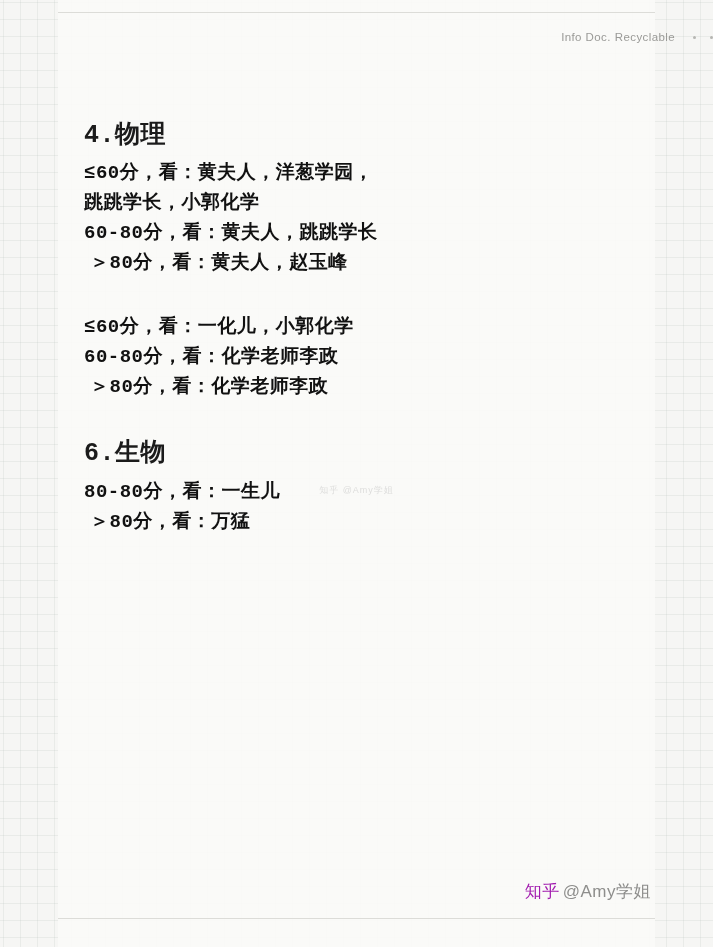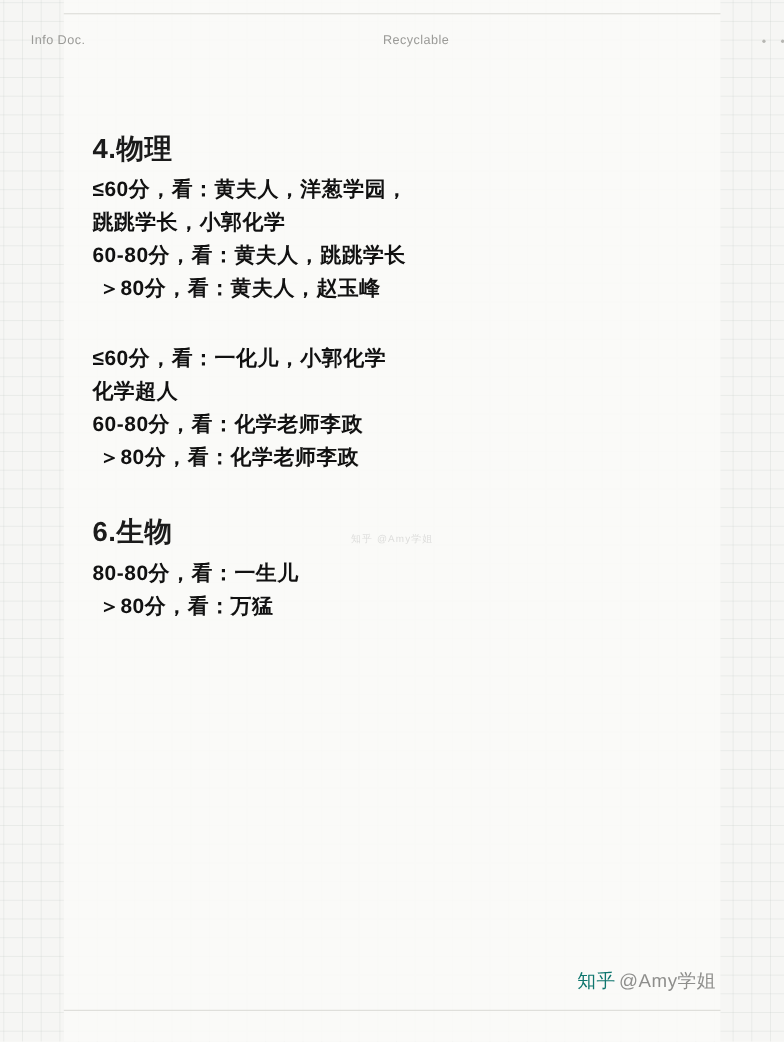--- a/index.html
+++ b/index.html
@@ -53,27 +53,26 @@
     background: #dcdcd8;
   }
 
   .header-bar {
     position: absolute;
     top: 26px;
     left: 0;
     right: 0;
     height: 22px;
     display: flex;
-    justify-content: space-between;
+    justify-content: flex-end;
     align-items: center;
     gap: 4px;
     font-size: 11.5px;
     color: #9a9a97;
     letter-spacing: 0.4px;
-    padding-left: 28px;
   }
   .header-bar .dot-group {
     display: flex;
     gap: 14px;
     align-items: center;
     margin-left: 14px;
   }
   .header-bar .dot {
     width: 3px;
     height: 3px;
@@ -81,20 +80,21 @@
     background: #b6b6b2;
     display: inline-block;
   }
   .header-item { white-space: nowrap; }
 
   .content {
     position: absolute;
     left: 84px;
     top: 118px;
     right: 60px;
+    font-family: Liberation Mono, monospace;
   }
 
   .section { margin-bottom: 34px; }
   .section:last-child { margin-bottom: 0; }
 
   .heading {
     font-size: 25px;
     font-weight: bold;
     color: #1b1b1b;
     line-height: 1.45;
@@ -128,21 +128,21 @@
     bottom: 44px;
     font-size: 17px;
     color: #8e8e8c;
     letter-spacing: 0.5px;
     display: flex;
     align-items: baseline;
     gap: 3px;
   }
   .watermark-brand .logo {
     font-size: 17px;
-    color: #0f766e;
+    color: #a21caf;
     font-weight: normal;
   }
 </style>
 </head>
 <body>
 
 <div class="page">
   <div class="paper-overlay"></div>
 </div>
 
@@ -163,21 +163,20 @@
   <div class="section">
     <div class="heading">4.物理</div>
     <div class="line">≤60分，看：黄夫人，洋葱学园，</div>
     <div class="line">跳跳学长，小郭化学</div>
     <div class="line">60-80分，看：黄夫人，跳跳学长</div>
     <div class="line indent">＞80分，看：黄夫人，赵玉峰</div>
   </div>
 
   <div class="section">
     <div class="line">≤60分，看：一化儿，小郭化学</div>
-    <div class="line">化学超人</div>
     <div class="line">60-80分，看：化学老师李政</div>
     <div class="line indent">＞80分，看：化学老师李政</div>
   </div>
 
   <div class="section">
     <div class="heading">6.生物</div>
     <div class="line">80-80分，看：一生儿</div>
     <div class="line indent">＞80分，看：万猛</div>
   </div>
 

